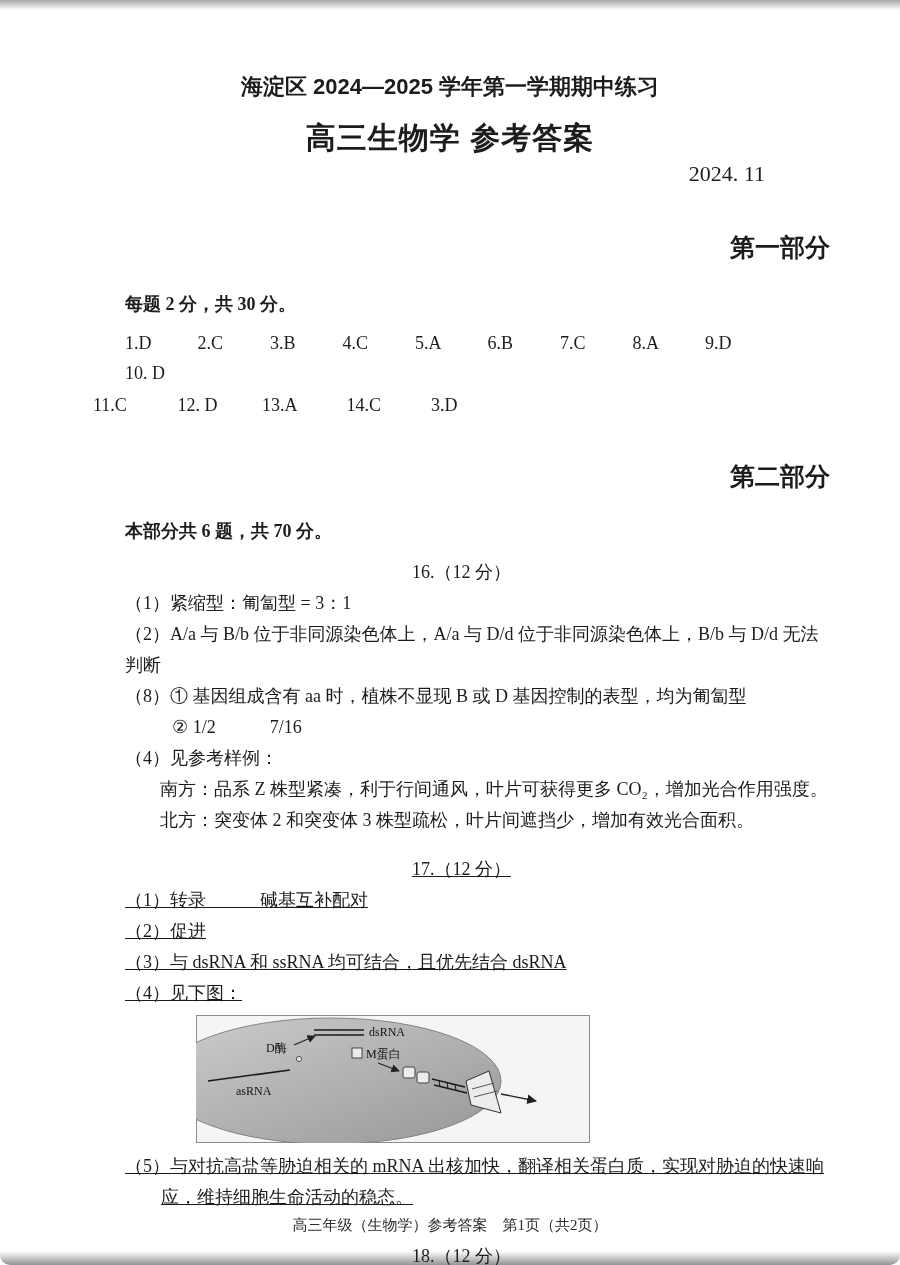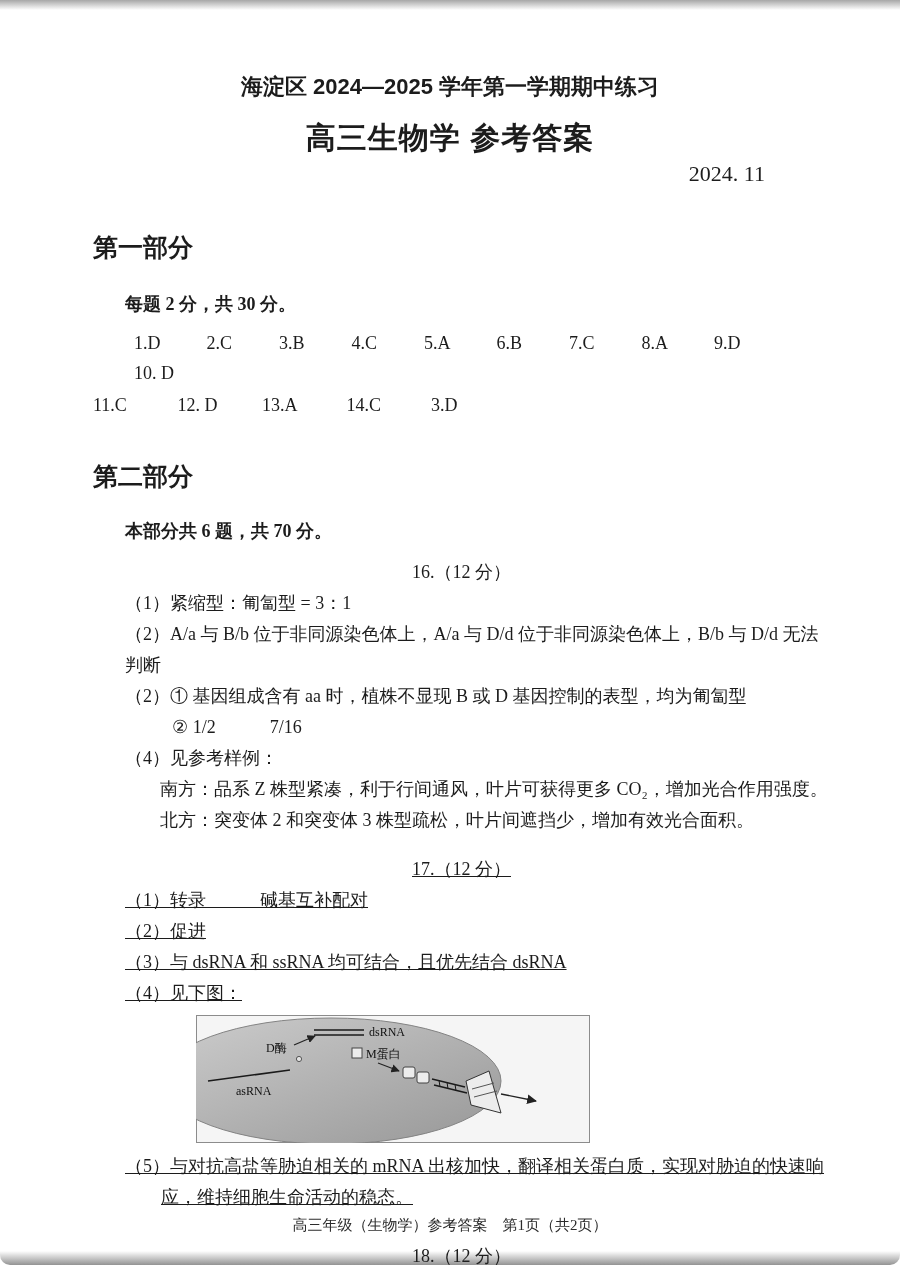--- a/index.html
+++ b/index.html
@@ -15,27 +15,27 @@
   .page{position:absolute;inset:0;}
   .scan-edge{position:absolute;left:0;right:0;pointer-events:none;}
   .scan-edge.top{top:0;height:10px;background:linear-gradient(to bottom,rgba(60,60,60,.45),rgba(60,60,60,0));}
   .scan-edge.bottom{bottom:0;height:14px;background:linear-gradient(to top,rgba(40,40,40,.5),rgba(40,40,40,0));border-radius:0 0 10px 10px;}
   .content{padding:0 70px 0 93px;}
 
   .exam-title{margin-top:72px;text-align:center;font-size:22px;font-weight:bold;font-family:"Liberation Sans","DejaVu Sans",sans-serif;}
   .subject-title{margin-top:16px;text-align:center;font-size:30px;font-weight:bold;letter-spacing:1px;font-family:"Liberation Sans","DejaVu Sans",sans-serif;}
   .date-line{margin-top:2px;text-align:right;padding-right:135px;font-size:22px;padding-left:10px;}
 
-  .part-title{margin:44px 0 0 0;text-align:left;font-size:25px;font-weight:bold;font-family:Liberation Mono, monospace;}
+  .part-title{margin:44px 0 0 0;text-align:right;font-size:25px;font-weight:bold;font-family:Liberation Mono, monospace;}
   .part-title.second{margin-top:40px;}
   .part-note{margin:28px 0 0 32px;font-size:18px;font-weight:bold;}
   .part-note.second{margin-top:26px;}
 
   .ans-row{font-size:18px;line-height:30px;}
-  .ans-row.row1{margin:12px 0 0 41px;}
+  .ans-row.row1{margin:12px 0 0 32px;}
   .ans-row.row2{margin:2px 0 0 0;}
   .ans-row.row1 .ans-cell{display:inline-block;width:68px;}
   .ans-row.row2 .ans-cell{display:inline-block;width:80px;}
 
   .question{margin-top:14px;}
   .question.q17{margin-top:18px;text-decoration:underline;}
   .question.q18{margin-top:28px;}
   .q-num{font-size:18px;line-height:31px;text-align:center;}
   .q-item{font-size:18px;line-height:31px;margin-left:32px;}
   .q-item.hang{padding-left:36px;text-indent:-36px;}
@@ -87,21 +87,21 @@
     </section>
 
     <section>
       <h2 class="part-title second">第二部分</h2>
       <p class="part-note second">本部分共 6 题，共 70 分。</p>
 
       <div class="question q16">
         <div class="q-num">16.（12 分）</div>
         <div class="q-item">（1）紧缩型：匍匐型 = 3：1</div>
         <div class="q-item">（2）A/a 与 B/b 位于非同源染色体上，A/a 与 D/d 位于非同源染色体上，B/b 与 D/d 无法判断</div>
-        <div class="q-item">（2）① 基因组成含有 aa 时，植株不显现 B 或 D 基因控制的表型，均为匍匐型</div>
+        <div class="q-item">（8）① 基因组成含有 aa 时，植株不显现 B 或 D 基因控制的表型，均为匍匐型</div>
         <div class="q-subitem">② 1/2　　　7/16</div>
         <div class="q-item">（4）见参考样例：</div>
         <div class="q-subitem sample">南方：品系 Z 株型紧凑，利于行间通风，叶片可获得更多 CO₂，增加光合作用强度。</div>
         <div class="q-subitem sample">北方：突变体 2 和突变体 3 株型疏松，叶片间遮挡少，增加有效光合面积。</div>
       </div>
 
       <div class="question q17">
         <div class="q-num">17.（12 分）</div>
         <div class="q-item">（1）转录　　　碱基互补配对</div>
         <div class="q-item">（2）促进</div>

